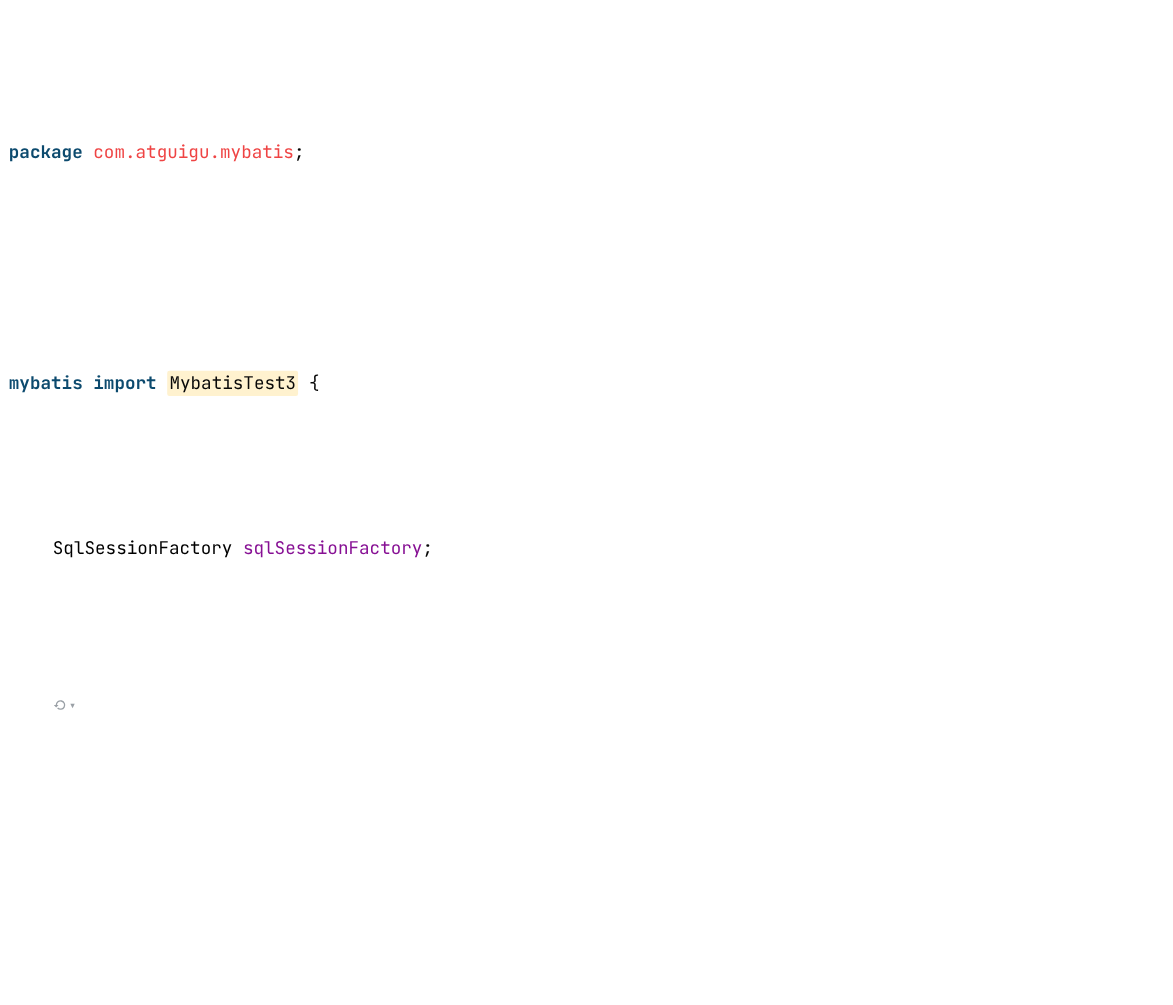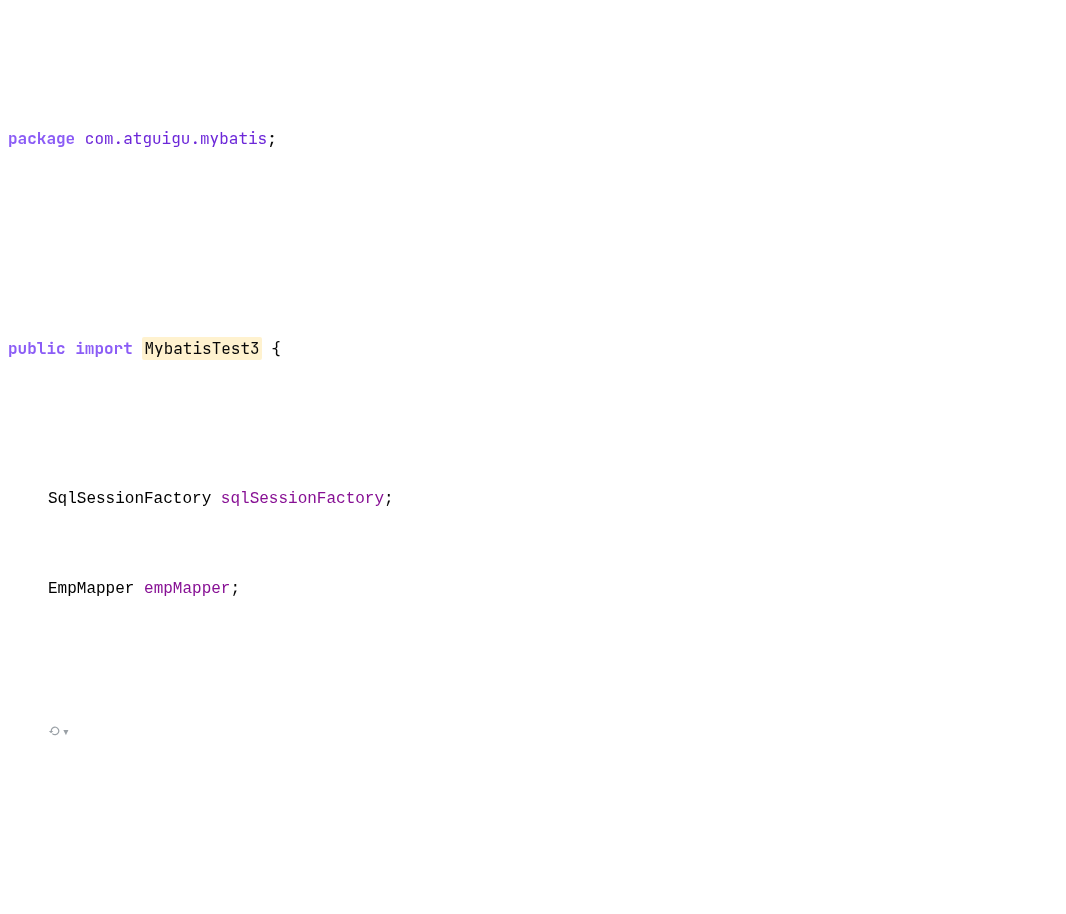--- a/index.html
+++ b/index.html
@@ -14,23 +14,23 @@
   }
   .editor {
     padding: 4px 0 6px 8px;
     white-space: pre;
     position: relative;
   }
   .line {
     position: relative;
     padding-left: 0;
   }
-  .i1 { padding-left: 40px; font-family: Liberation Mono, monospace; }
-  .kw { color: #8b5cf6; font-weight: 600; }
-  .pkg { color: #6d28d9; }
+  .i1 { padding-left: 40px; }
+  .kw { color: #0c4a6e; font-weight: 600; }
+  .pkg { color: #ef4444; }
   .type { color: #000000; }
   .field { color: #871094; }
   .classHl {
     background: #fff2cf;
     border-radius: 2px;
     padding: 1px 2px;
   }
   .fold {
     background: #e8f2fd;
     border: 1px solid #b9d4ef;
@@ -51,25 +51,24 @@
 <body>
 
 <div class="editor">
 
   
   <div class="line"><span class="kw">package</span> <span class="pkg">com.atguigu.mybatis</span>;</div>
 
   
 
   
-  <div class="line"><span class="kw">public</span> <span class="kw">import</span> <span class="classHl">MybatisTest3</span> {</div>
+  <div class="line"><span class="kw">mybatis</span> <span class="kw">import</span> <span class="classHl">MybatisTest3</span> {</div>
 
   
   <div class="line i1"><span class="type">SqlSessionFactory</span> <span class="field">sqlSessionFactory</span>;</div>
-  <div class="line i1"><span class="type">EmpMapper</span> <span class="field">empMapper</span>;</div>
 
   
   <div class="line i1 gutter"><svg width="14" height="14" viewBox="0 0 16 16">
         <path fill="#9aa0a6" d="M3 8a5 5 0 1 1 1.5 3.5l1-1A3.6 3.6 0 1 0 4.4 8H6L3.5 10.5 1 8z"></path>
       </svg>▾</div>
 
   
   
   
 

